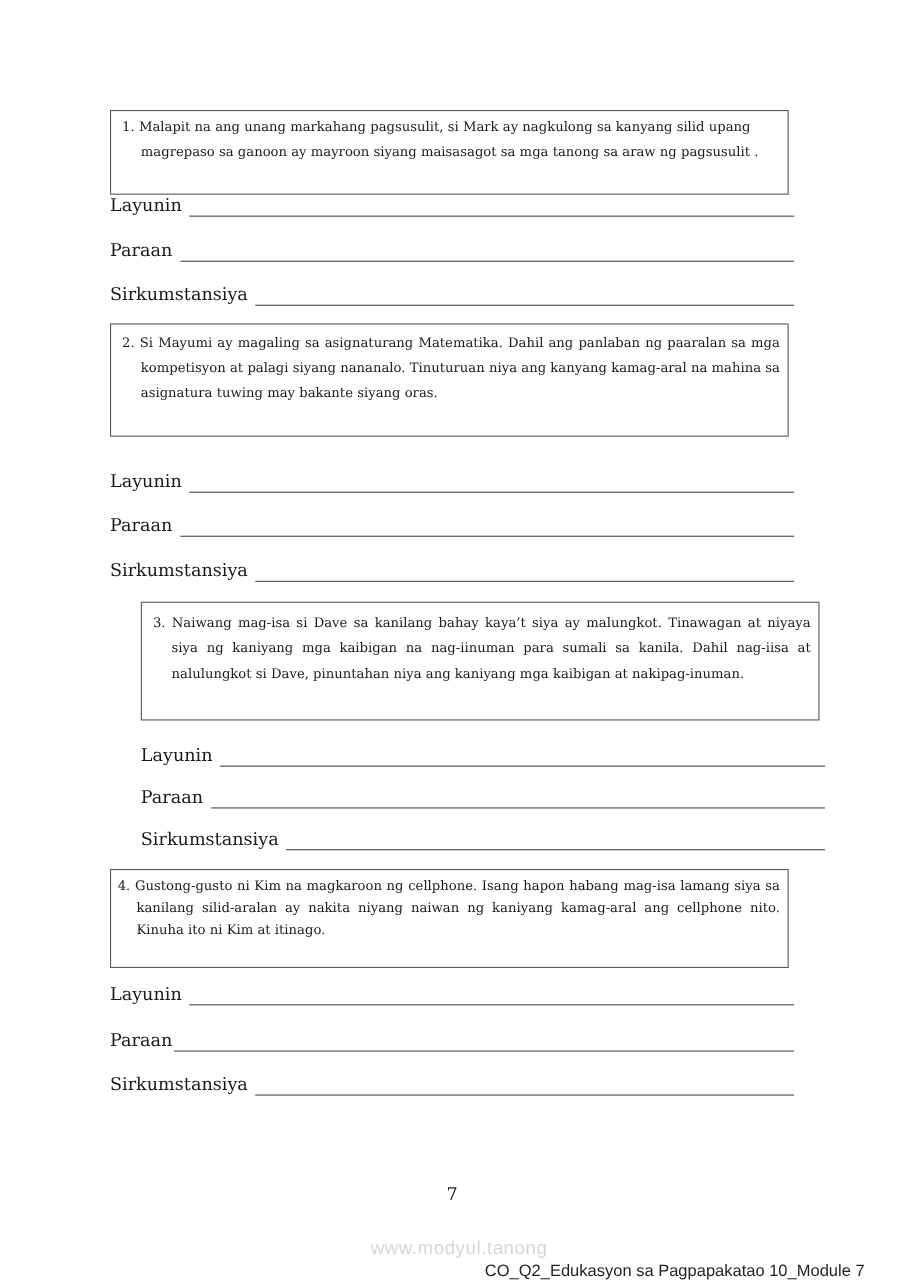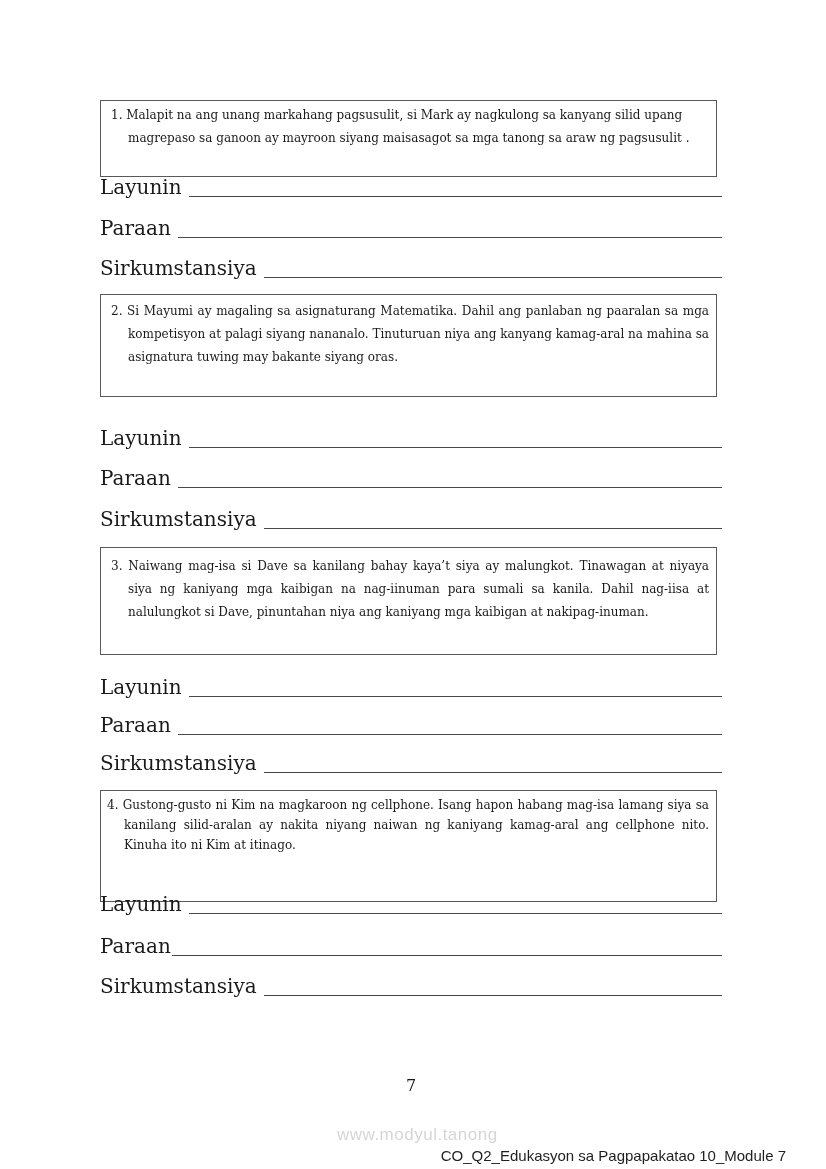--- a/index.html
+++ b/index.html
@@ -26,48 +26,48 @@
   .box-inner { text-indent: -17px; }
   .justify .box-inner { text-align: justify; }
 
   .frow {
     position: absolute;
     left: 0;
     width: 622px;
     height: 20px;
     display: flex;
   }
-  .flabel { font-size: 20px; line-height: 20px; white-space: nowrap; }
+  .flabel { font-size: 16px; line-height: 20px; white-space: nowrap; }
   .fline { flex: 1; margin-left: 7px; border-bottom: 1px solid #484848; }
   .fline.tight { margin-left: 1px; }
 
   
   #s1 { top: 100px; }
   #s1 .box { height: 77px; }
   #s1 .r1 { top: 77px; }
   #s1 .r2 { top: 118px; }
   #s1 .r3 { top: 158px; }
 
   
   #s2 { top: 294px; }
   #s2 .box { height: 103px; padding-top: 5px; }
   #s2 .r1 { top: 134px; }
   #s2 .r2 { top: 174px; }
   #s2 .r3 { top: 215px; }
 
   
-  #s3 { top: 547px; }
+  #s3 { top: 547px; margin-left: 28px; }
   #s3 .box { height: 108px; padding-top: 7px; }
   #s3 .r1 { top: 130px; }
   #s3 .r2 { top: 168px; }
   #s3 .r3 { top: 206px; }
 
   
   #s4 { top: 790px; }
-  #s4 .box { height: 112px; padding-top: 4px; line-height: 20px; padding-left: 23px; }
+  #s4 .box { height: 90px; padding-top: 4px; line-height: 20px; padding-left: 23px; }
   #s4 .r1 { top: 104px; }
   #s4 .r2 { top: 146px; }
   #s4 .r3 { top: 186px; }
 
   .page-number {
     position: absolute;
     top: 1076px;
     left: 100px;
     width: 622px;
     text-align: center;

